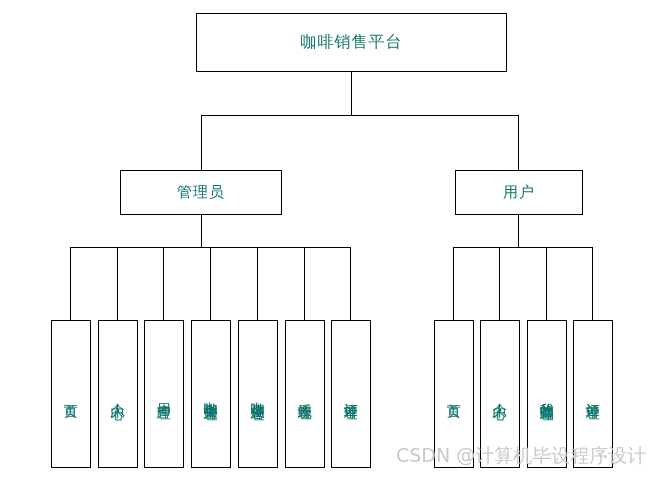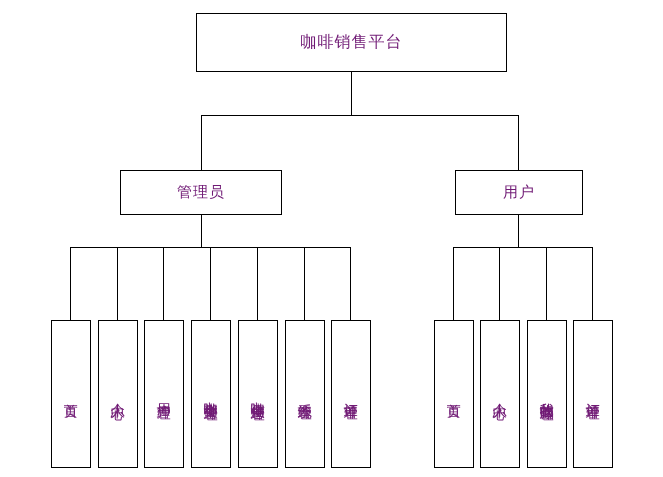--- a/index.html
+++ b/index.html
@@ -20,21 +20,21 @@
     background: #ffffff;
   }
   .node {
     position: absolute;
     box-sizing: border-box;
     border: 1px solid #000000;
     background: #ffffff;
     display: flex;
     align-items: center;
     justify-content: center;
-    color: #701a75;
+    color: #0f766e;
     z-index: 3;
   }
   .node-root {
     left: 196px;
     top: 13px;
     width: 311px;
     height: 59px;
     font-size: 16px;
     letter-spacing: 1px;
   }
@@ -155,14 +155,15 @@
   <div class="node node-leaf" style="left:480px;">
     <span class="vtext">个人中心</span>
   </div>
   <div class="node node-leaf" style="left:527px;">
     <span class="vtext">我的收藏管理</span>
   </div>
   <div class="node node-leaf" style="left:573px;">
     <span class="vtext">订单管理</span>
   </div>
 
+  <div class="watermark">CSDN @计算机毕设程序设计</div>
 
 </div>
 
 </body></html>

